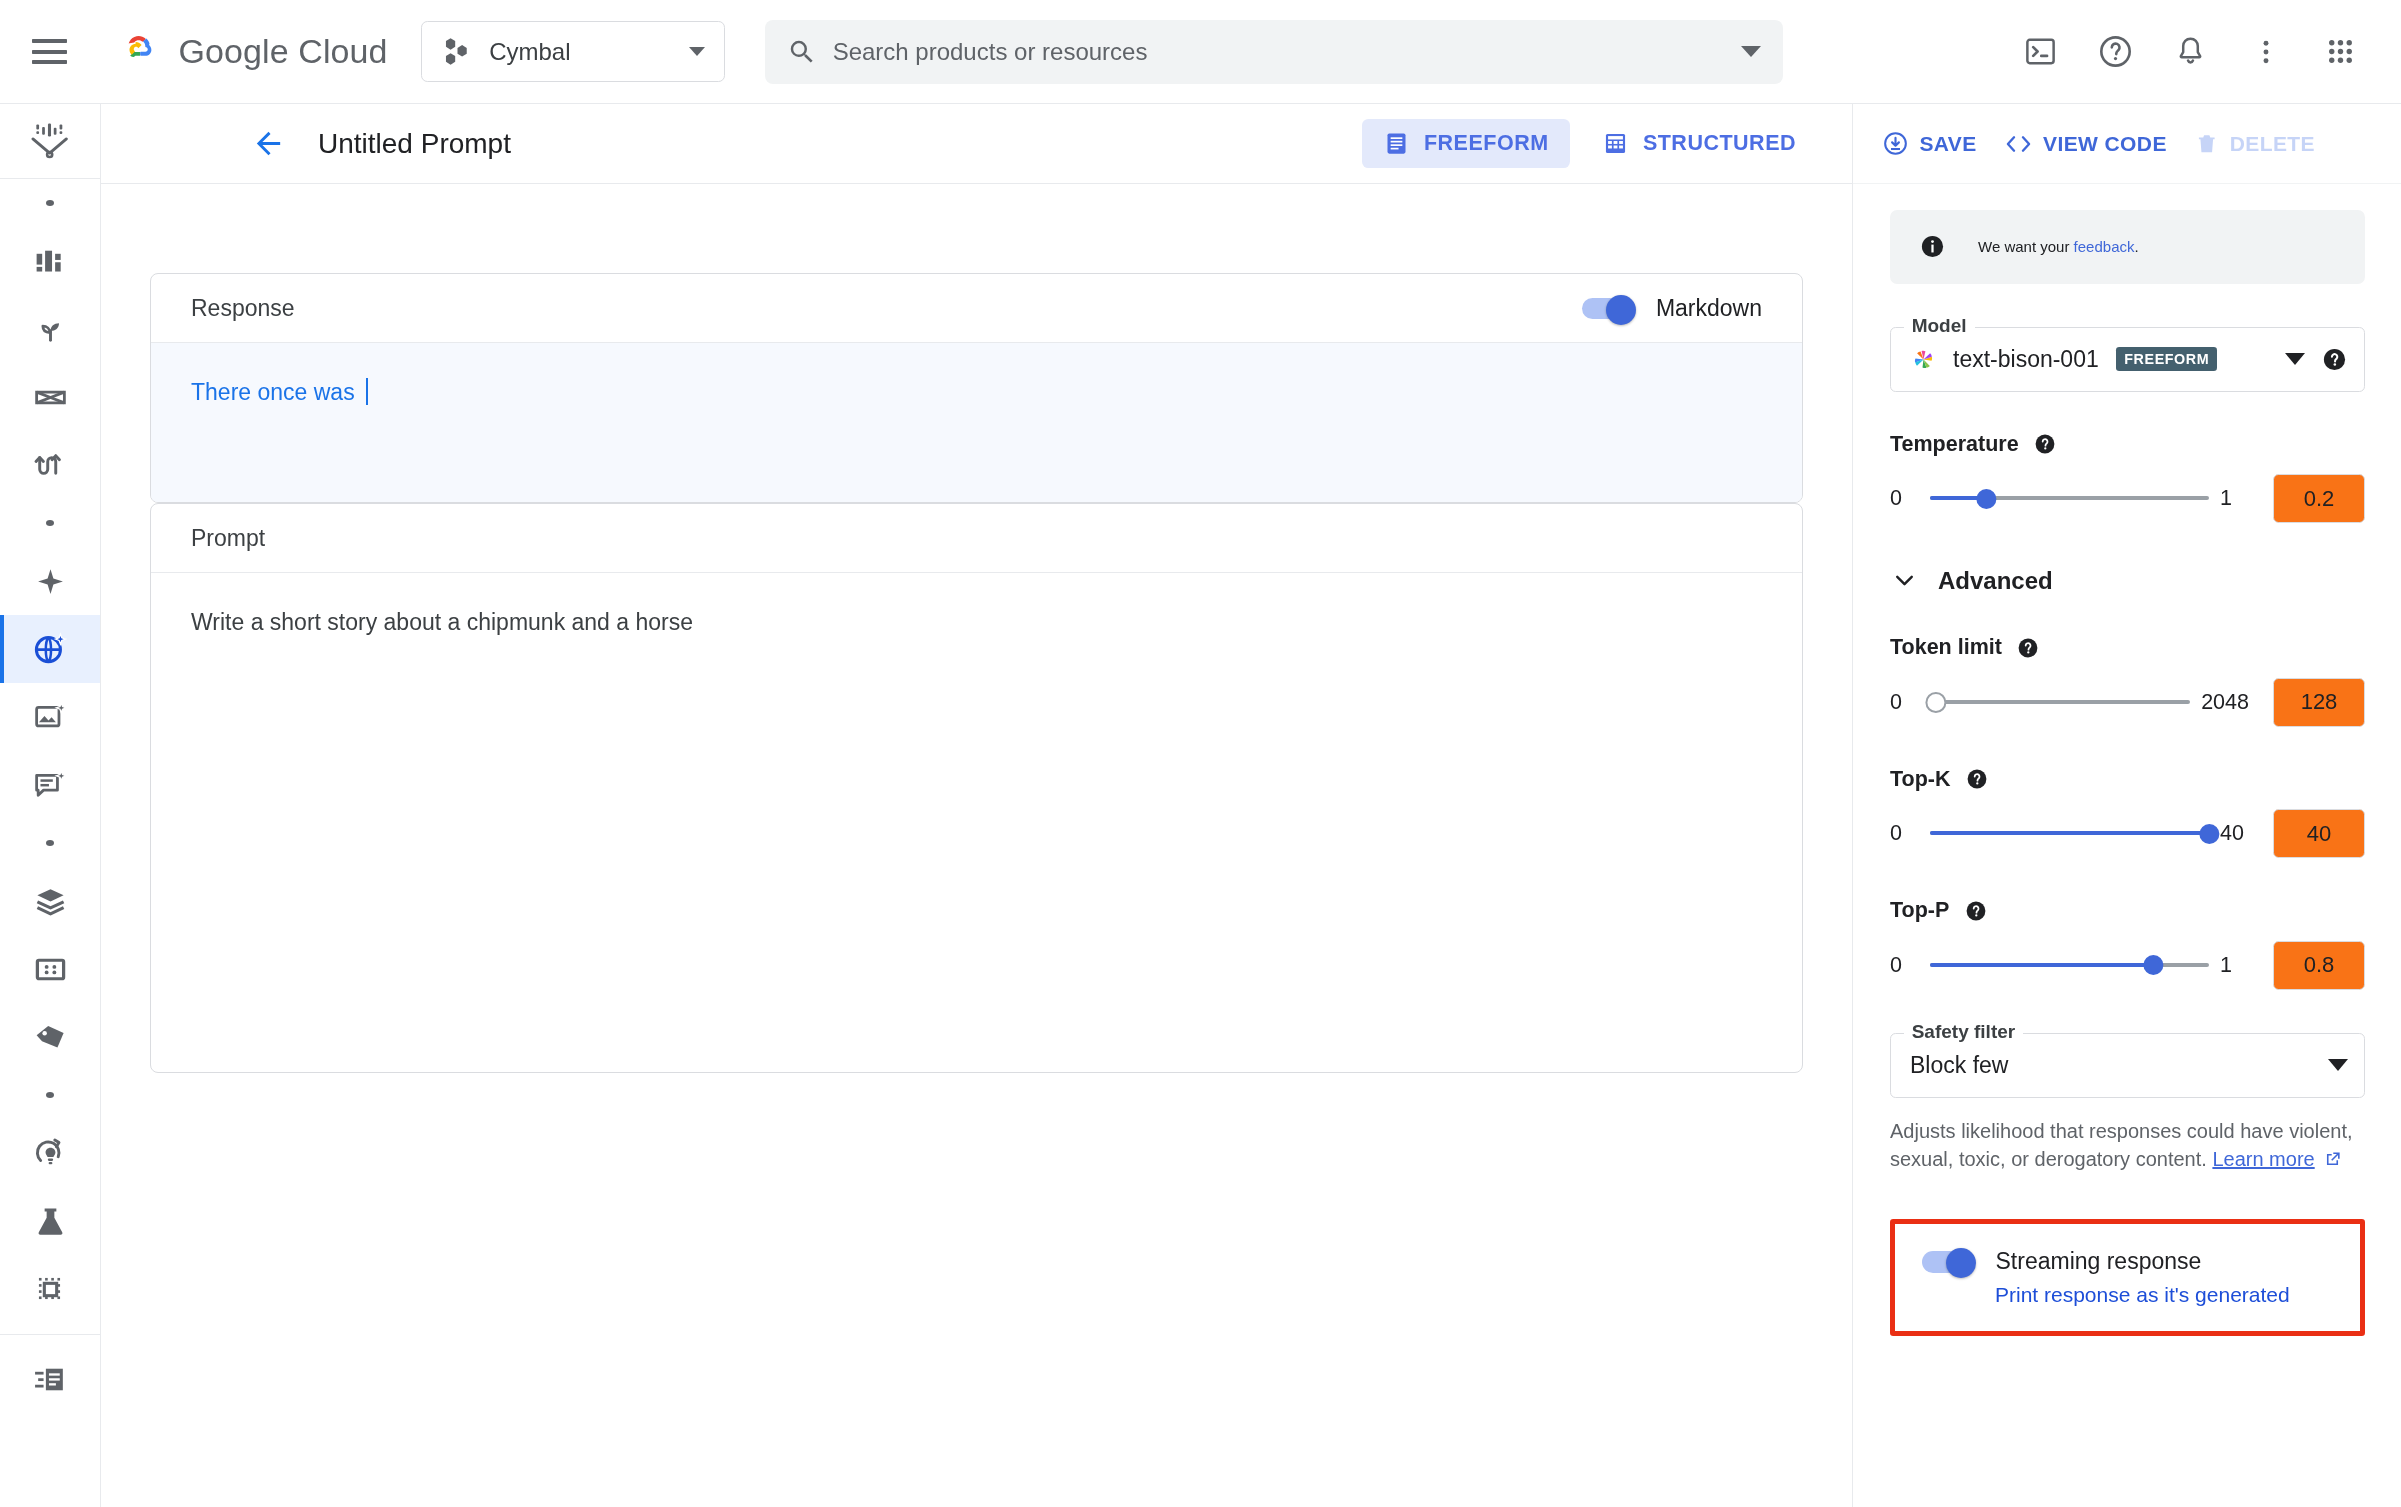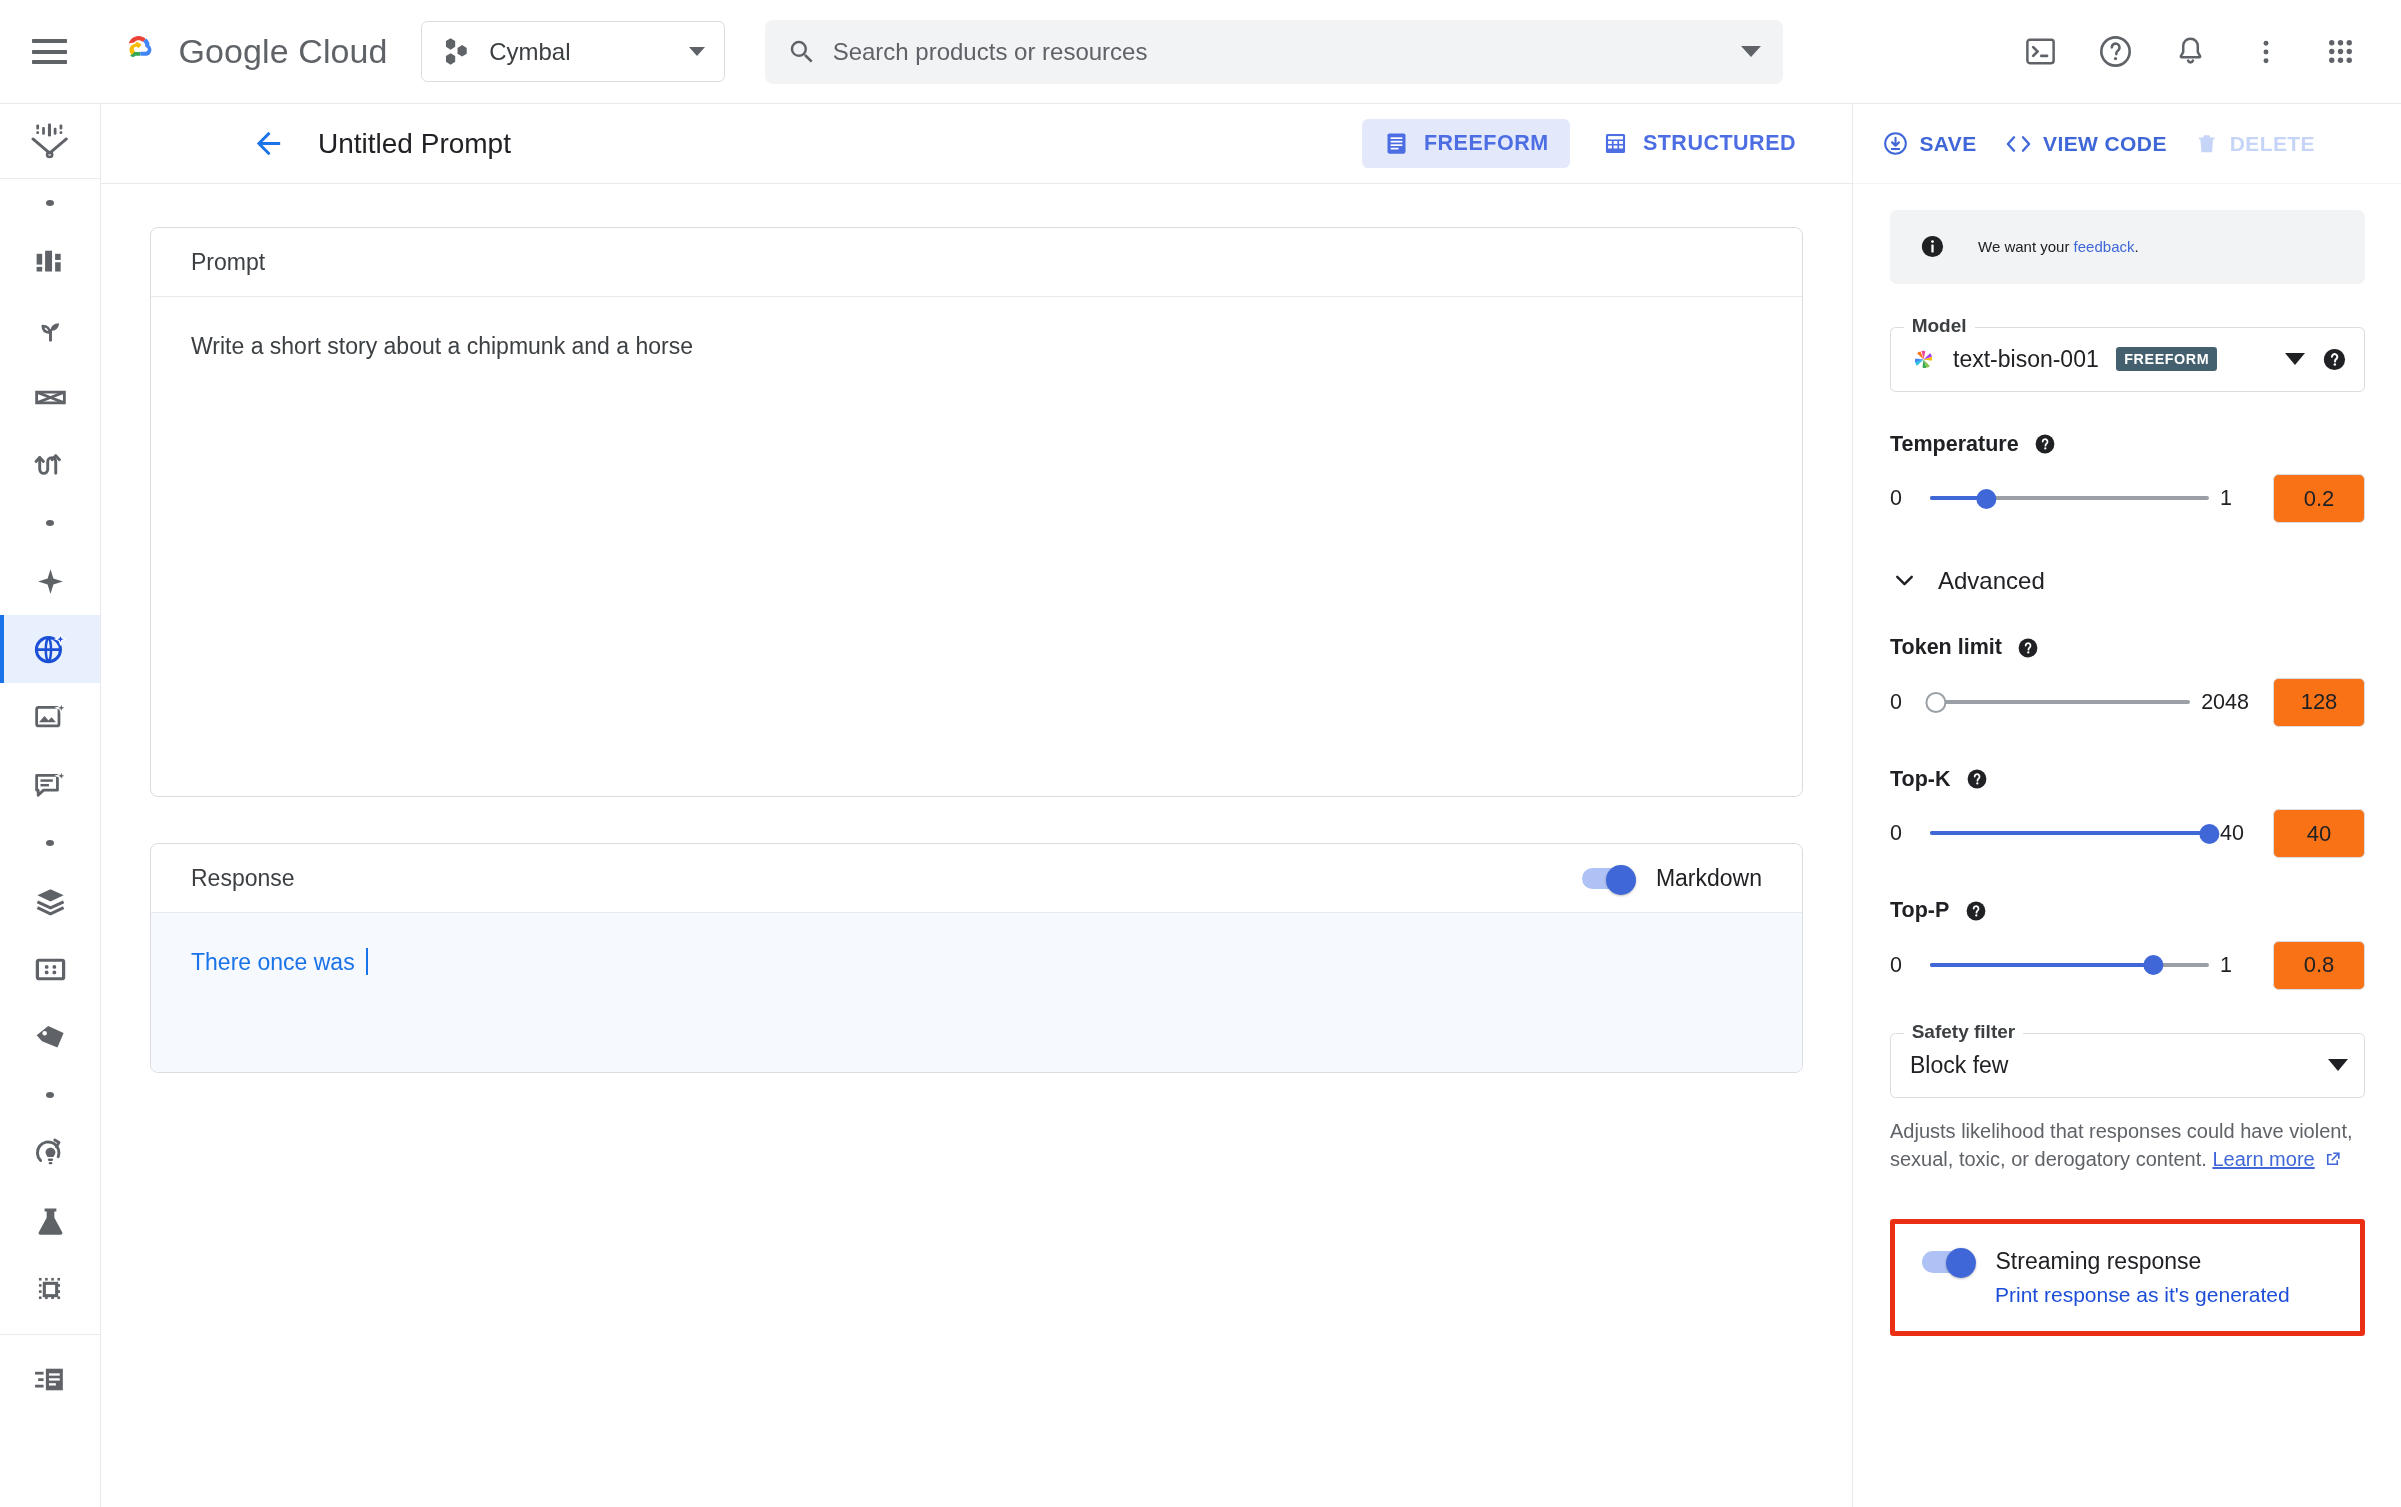--- a/index.html
+++ b/index.html
@@ -173,21 +173,21 @@
   .slider-thumb { position: absolute; top: 6.4px; width: 20px; height: 20px; border-radius: 50%;
      background: #3f67d8; transform: translateX(-9.6px); cursor: pointer; }
   .slider-thumb.hollow { background: #fff; border: 2.4px solid #9aa0a6; width: 21px; height: 21px; }
   .slider-max { font-size: 21.5px; color: #202124; white-space: nowrap; min-width: 29px; }
   .slider-box {
     margin-left: 24px; width: 92px; height: 49px; border: 0.8px solid #dadce0; border-radius: 5.6px;
     display: flex; align-items: center; justify-content: center; font-size: 22px; color: #202124;
     background: #f97316; cursor: text; flex: none;
   }
 
-  .advanced-row { display: flex; align-items: center; gap: 19px; margin-top: 43px; cursor: pointer; }
+  .advanced-row { display: flex; align-items: center; gap: 19px; margin-top: 43px; cursor: pointer; font-weight: bold; }
   .advanced-label { font-size: 24px; color: #202124; }
 
   .safety-note { margin-top: 19px; font-size: 20px; line-height: 1.42; color: #5f6368; }
   .safety-link { color: #3f67d8; text-decoration: underline; cursor: pointer; display:inline-flex; align-items:center; gap:8px; }
 
   .stream-highlight {
     margin-top: 46px; border: 5.6px solid #ea2f14; border-radius: 3.2px;
     padding: 24px 27px 24px 27px;
   }
   .stream-sub { font-size: 21px; color: #1d4ed8; margin-top: 8px; margin-left: 73px; }
@@ -504,46 +504,46 @@
               <rect x="10.3" y="13.8" width="3.4" height="2.6"></rect>
               <rect x="15.2" y="13.8" width="3.4" height="2.6"></rect>
           </g>
         </svg>
         <span>STRUCTURED</span>
       </div>
     </div>
   </div>
 
   <div class="content">
-    <div class="card">
-      <div class="card-head">
-        <span class="card-label">Prompt</span>
-      </div>
-      <div class="card-body prompt-body">
-        <div class="prompt-text">Write a short story about a chipmunk and a horse</div>
-      </div>
-    </div>
-
     <div class="card resp-card">
       <div class="card-head">
         <span class="card-label">Response</span>
         <div class="switch-row" style="margin-left:auto;">
           <span class="switch">
             <span class="track"></span>
               <span class="knob"></span>
           </span>
           <span class="switch-label">Markdown</span>
         </div>
       </div>
       <div class="resp-body">
         <div>
           <span class="resp-text">There once was</span><span class="caret"></span>
         </div>
       </div>
     </div>
+
+    <div class="card">
+      <div class="card-head">
+        <span class="card-label">Prompt</span>
+      </div>
+      <div class="card-body prompt-body">
+        <div class="prompt-text">Write a short story about a chipmunk and a horse</div>
+      </div>
+    </div>
   </div>
 </div>
 
 <div class="rightpanel">
   <div class="rp-head">
     <div class="rp-action">
       <svg width="27" height="27" viewBox="0 0 24 24">
         <circle cx="12" cy="12" r="9.2" fill="none" stroke="#3f67d8" stroke-width="1.8"></circle>
         <path d="M12 7v7m0 0l-3-3m3 3l3-3" fill="none" stroke="#3f67d8" stroke-width="1.9" stroke-linecap="round" stroke-linejoin="round"></path>
         <rect x="8" y="16" width="8" height="1.8" fill="#3f67d8"></rect>

